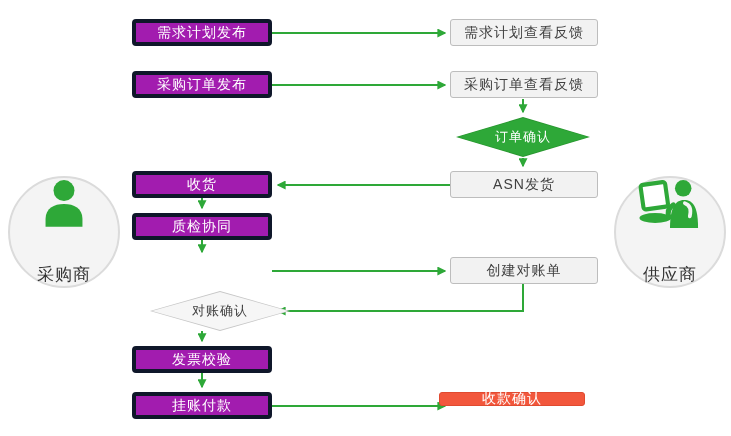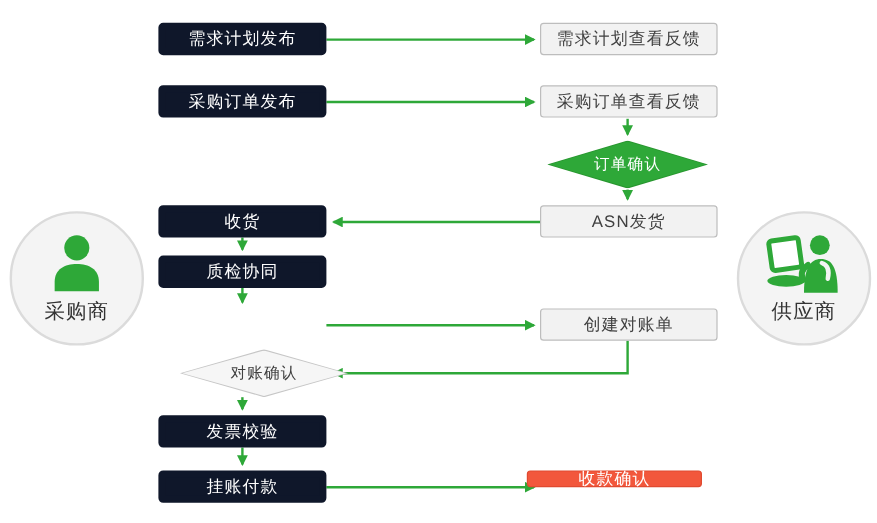--- a/index.html
+++ b/index.html
@@ -2,21 +2,21 @@
 <html><head>
 <meta charset="utf-8">
 <style>
   html,body{margin:0;padding:0;background:#fff;}
   body{font-family:"Liberation Sans","DejaVu Sans",sans-serif;}
   #canvas{position:relative;width:731px;height:436px;background:#ffffff;overflow:hidden;}
   #connectors{position:absolute;left:0;top:0;width:731px;height:436px;pointer-events:none;}
 
   .node{position:absolute;box-sizing:border-box;display:flex;align-items:center;justify-content:center;
         font-size:14px;letter-spacing:1px;white-space:nowrap;}
-  .gbox{left:132px;width:140px;height:27px;background:#0f172a;border:6px solid #0f172a;
+  .gbox{left:132px;width:140px;height:27px;background:#a21caf;border:4px solid #0f172a;
         border-radius:4px;color:#ffffff;}
   .wbox{left:450px;width:148px;height:27px;background:#F2F2F2;border:1px solid #BDBDBD;
         border-radius:3px;color:#404040;}
   .rbox{left:439px;width:146px;height:14px;background:#F2573C;border:1px solid #E04A30;
         border-radius:3px;color:#ffffff;}
 
   .diamond{position:absolute;}
   .d-layer{position:absolute;clip-path:polygon(50% 0,100% 50%,50% 100%,0 50%);}
   .d-out{inset:0;}
   .d-in{inset:1px 2px;}
@@ -24,21 +24,21 @@
            font-size:13px;letter-spacing:1px;}
   .d-green .d-out{background:#28962F;}
   .d-green .d-in{background:#2EA838;}
   .d-green .d-label{color:#ffffff;}
   .d-gray .d-out{background:#C6C6C6;}
   .d-gray .d-in{background:#F6F6F6;}
   .d-gray .d-label{color:#404040;}
 
   .persona{position:absolute;width:112px;height:112px;border-radius:50%;
            background:#F4F4F4;border:2px solid #DBDBDB;box-sizing:border-box;
-           display:flex;flex-direction:column;align-items:center;justify-content:center;}
+           display:flex;flex-direction:column;align-items:center;justify-content:space-between;}
   .persona .plabel{font-size:17px;color:#333333;margin-top:2px;letter-spacing:1px;}
   #buyer{left:8px;top:176px;}
   #supplier{left:614px;top:176px;}
 </style>
 </head>
 <body>
 
 <div id="canvas">
 
   <svg id="connectors" viewBox="0 0 731 436" xmlns="http://www.w3.org/2000/svg">

